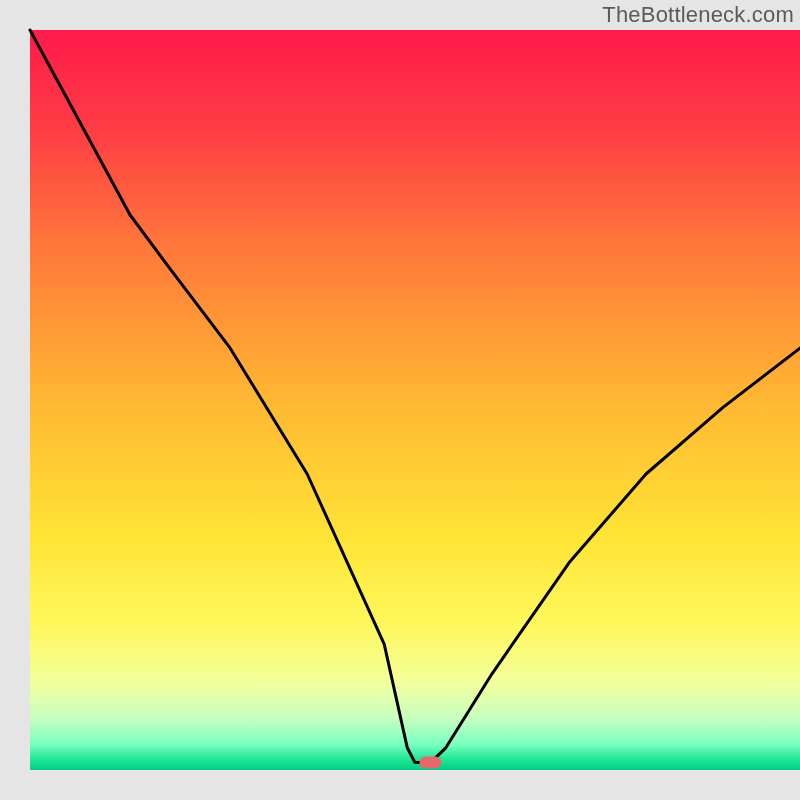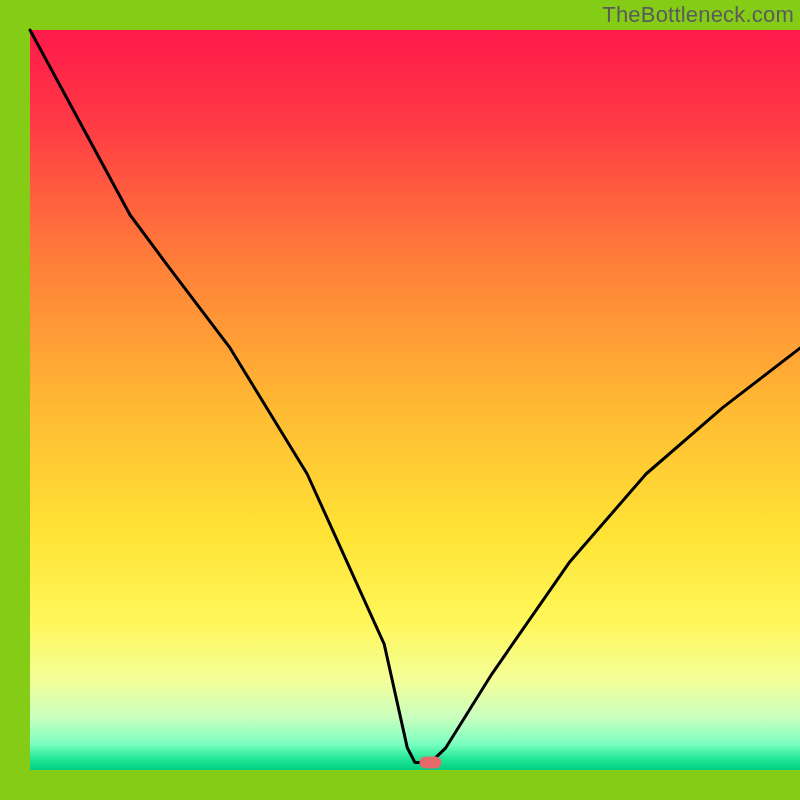--- a/index.html
+++ b/index.html
@@ -8,21 +8,21 @@
     width: 800px;
     height: 800px;
     background: #000;
     overflow: hidden;
     font-family: Arial, Helvetica, sans-serif;
   }
   .frame {
     position: relative;
     width: 800px;
     height: 800px;
-    background: #84cc16;
+    background: #e5e5e5;
   }
   .watermark {
     position: absolute;
     top: 2px;
     right: 6px;
     color: #5b5b5b;
     font-size: 22px;
     font-weight: 500;
     letter-spacing: 0.2px;
     z-index: 5;

